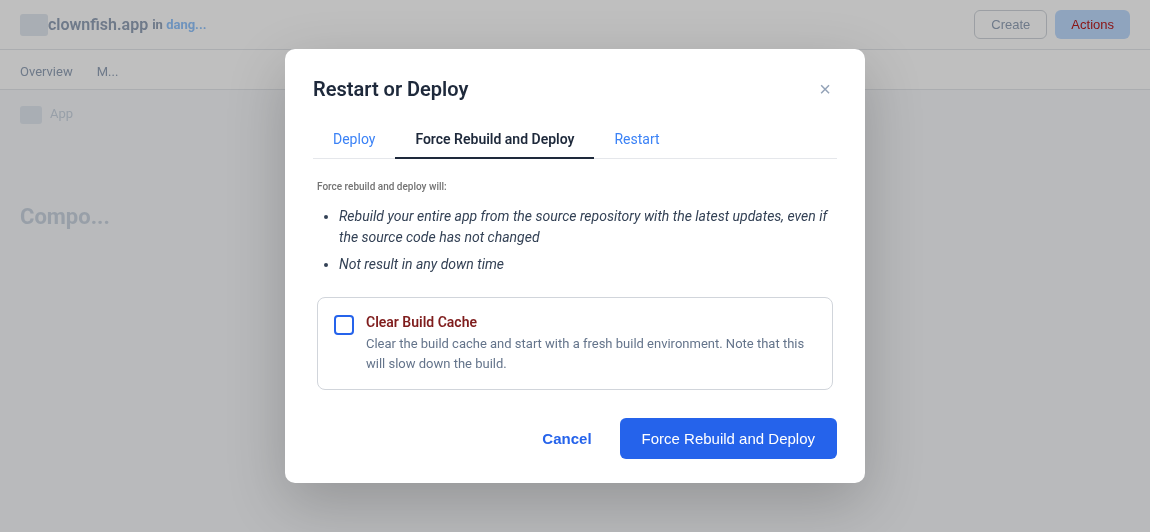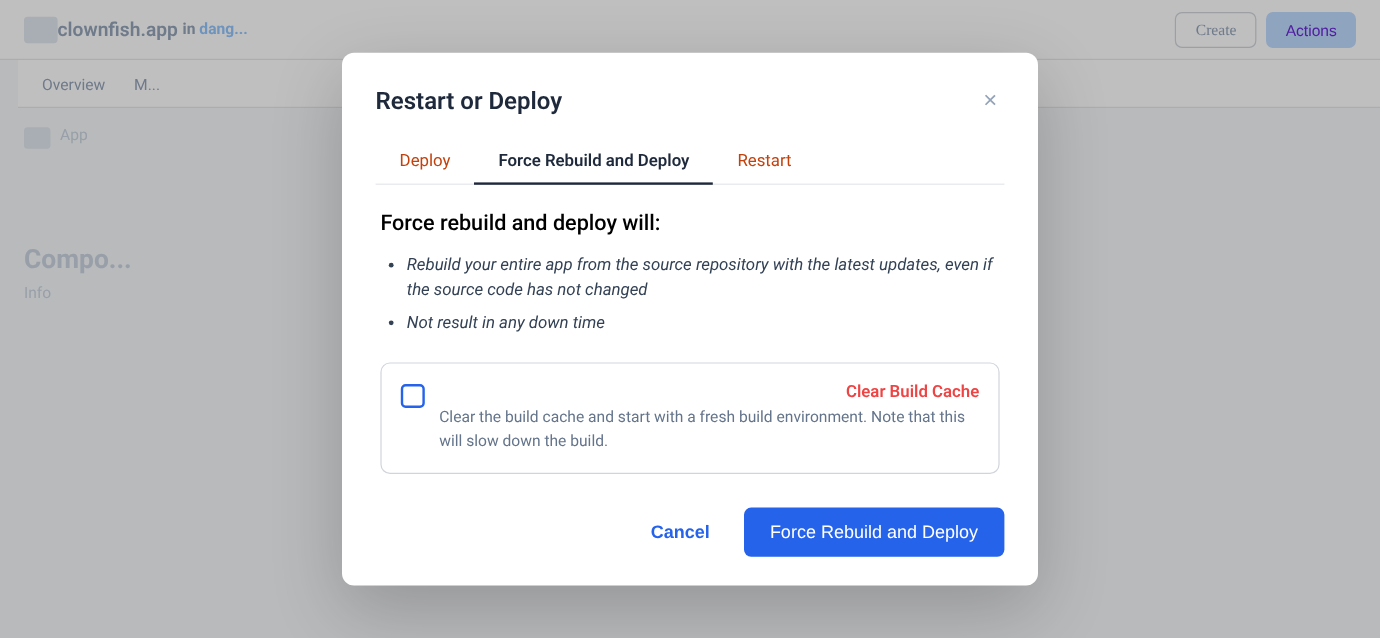--- a/index.html
+++ b/index.html
@@ -66,36 +66,35 @@
       gap: 8px;
     }
 
     .bg-btn-create {
       padding: 6px 16px;
       border: 1px solid #d1d5db;
       border-radius: 6px;
       background: #fff;
       color: #94a3b8;
       font-size: 13px;
-      font-family: Liberation Serif, serif;
     }
 
     .bg-btn-actions {
       padding: 6px 16px;
       border-radius: 6px;
       background: #bfdbfe;
-      color: #6d28d9;
+      color: #b91c1c;
       font-size: 13px;
       border: none;
     }
 
     .bg-nav {
       position: absolute;
       top: 50px;
-      left: 15px;
+      left: 0;
       right: 0;
       height: 40px;
       background: #fff;
       border-bottom: 1px solid #e5e7eb;
       display: flex;
       align-items: flex-end;
       padding: 0 20px;
       gap: 24px;
     }
 
@@ -192,41 +191,41 @@
       display: flex;
       border-bottom: 1px solid #e5e7eb;
       margin-bottom: 22px;
       gap: 0;
     }
 
     .tab {
       padding: 10px 20px;
       font-size: 14px;
       cursor: pointer;
-      color: #c2410c;
+      color: #3b82f6;
       border-bottom: 2px solid transparent;
       margin-bottom: -1px;
       white-space: nowrap;
     }
 
     .tab.active {
       color: #1e293b;
       font-weight: 600;
       border-bottom: 2px solid #1e293b;
       background: #fff;
     }
 
     
     .modal-body {
       padding: 0 4px;
     }
 
     .section-intro {
-      font-size: 18px;
-      color: #000000;
+      font-size: 10px;
+      color: #737373;
       margin-bottom: 14px;
       font-weight: 500;
     }
 
     .bullet-list {
       list-style: disc;
       padding-left: 22px;
       margin-bottom: 22px;
       font-style: italic;
     }
@@ -256,23 +255,22 @@
       border: 2px solid #2563eb;
       border-radius: 4px;
       flex-shrink: 0;
       margin-top: 1px;
       background: #fff;
     }
 
     .checkbox-label {
       font-size: 14px;
       font-weight: 600;
-      color: #ef4444;
+      color: #7f1d1d;
       margin-bottom: 4px;
-      text-align: right;
     }
 
     .checkbox-desc {
       font-size: 13px;
       color: #64748b;
       line-height: 1.5;
     }
 
     
     .modal-footer {
@@ -326,21 +324,20 @@
   <span class="bg-nav-item">Overview</span>
   <span class="bg-nav-item">M...</span>
 </div>
 
 <div class="bg-content">
   <div class="bg-app-card">
     <div class="bg-app-card-icon"></div>
     <span class="bg-app-card-label">App</span>
   </div>
   <div class="bg-comp-title">Compo...</div>
-  <div class="bg-info">Info</div>
 </div>
 
 <div class="overlay">
 
   <div class="modal">
 
     <div class="modal-header">
       <h2 class="modal-title">Restart or Deploy</h2>
       <button class="close-btn">×</button>
     </div>

